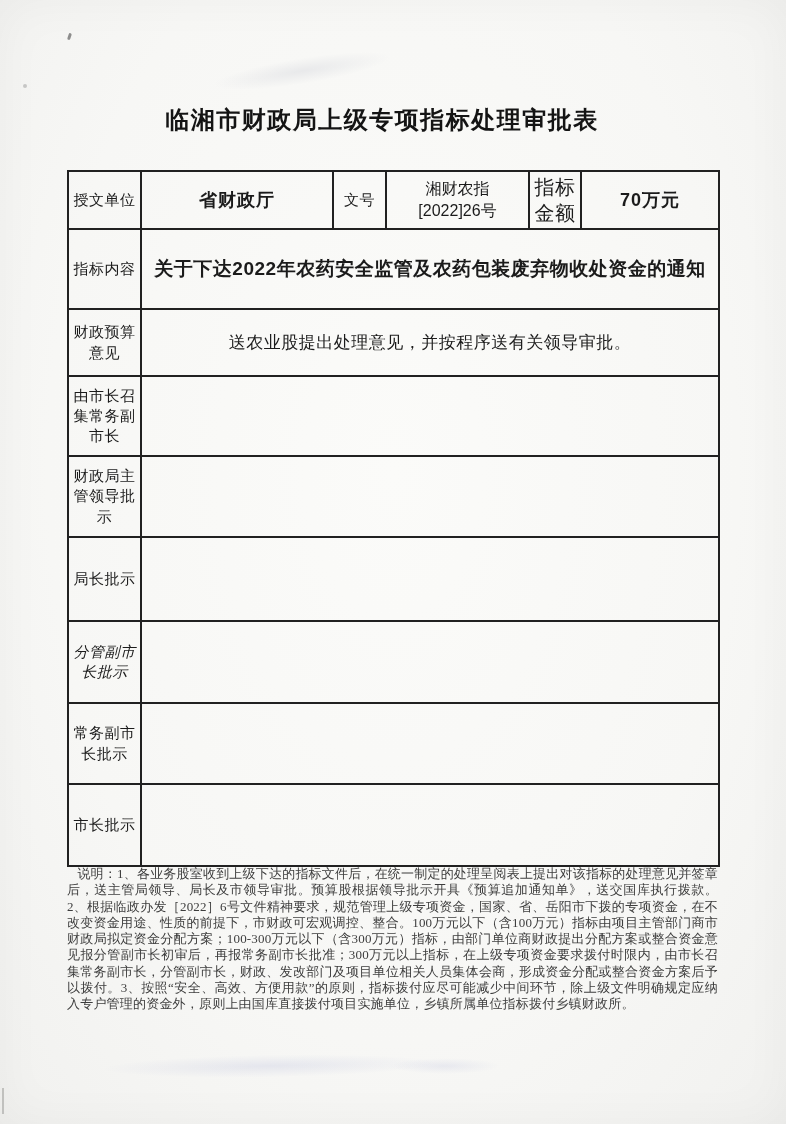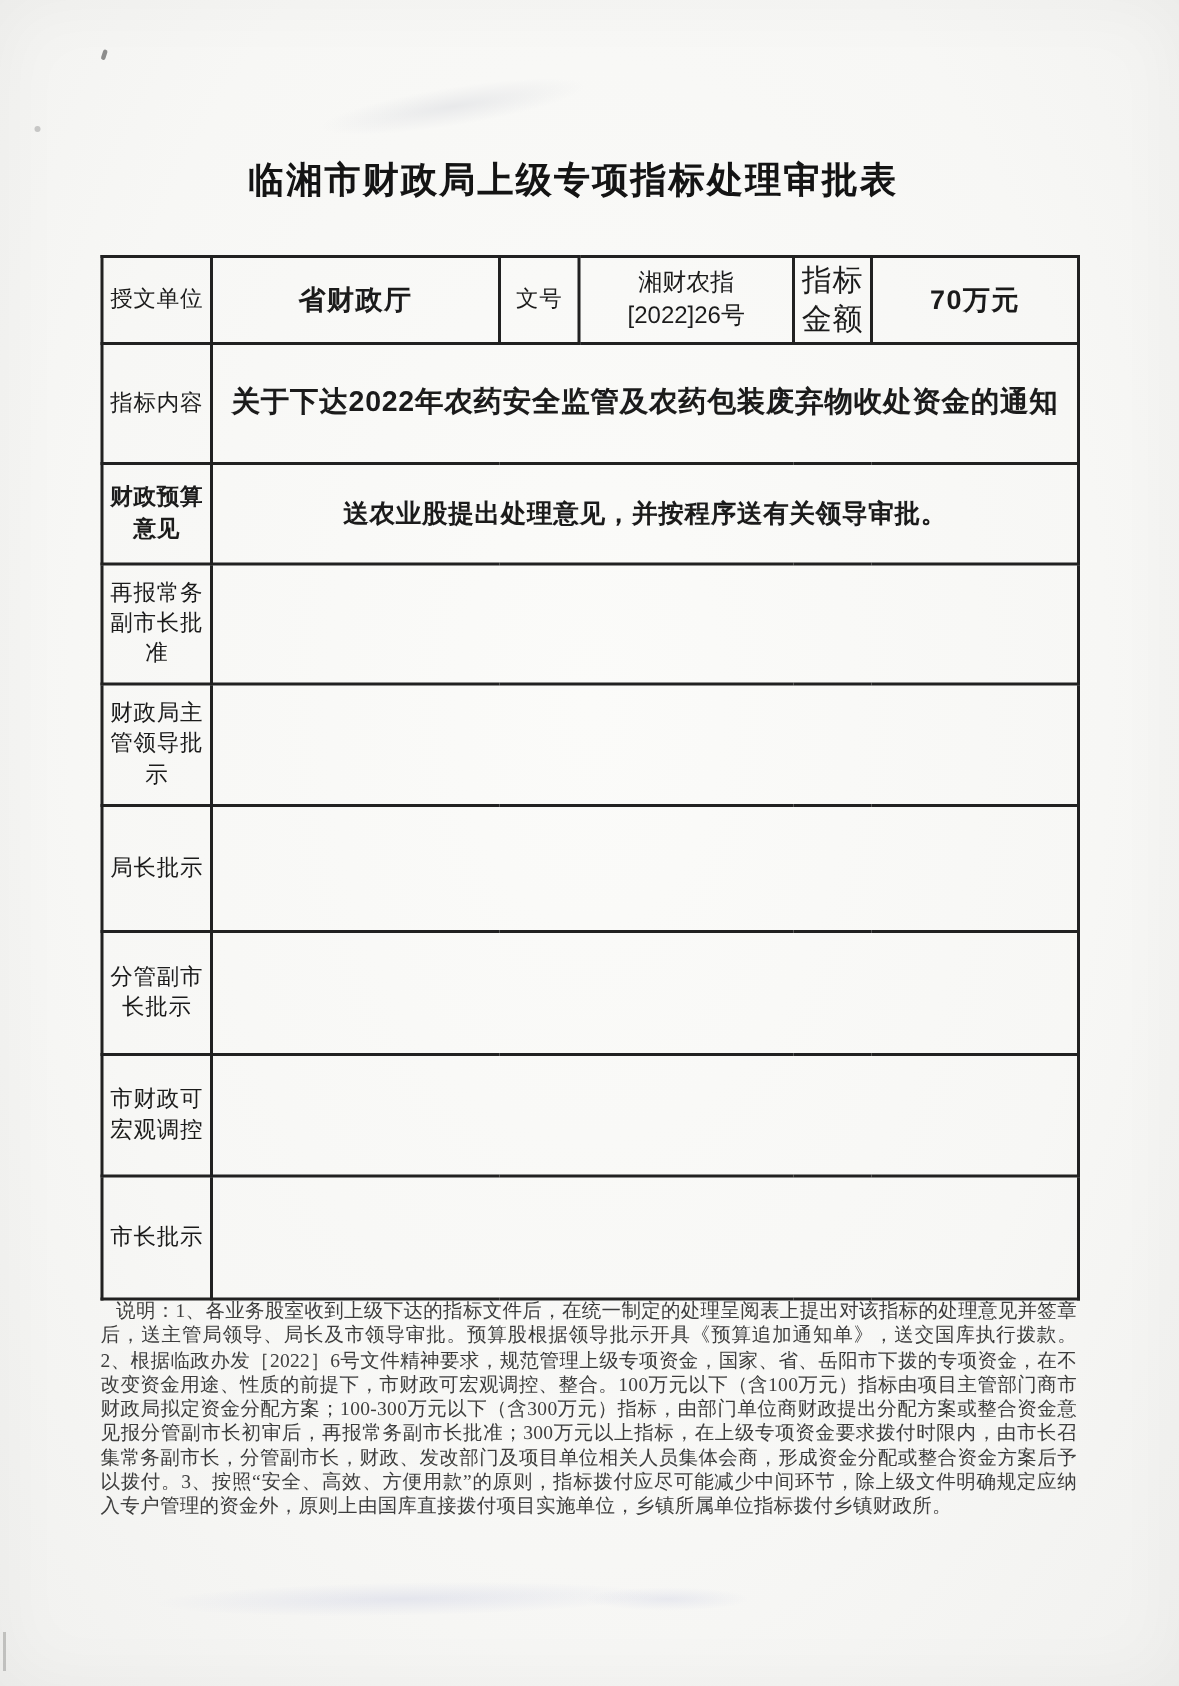--- a/index.html
+++ b/index.html
@@ -29,23 +29,23 @@
     position:absolute;top:170px;left:67px;width:651px;
     border-collapse:collapse;table-layout:fixed;
     background:transparent;
     padding-left:30px;
   }
   table.form td{
     border:2px solid #212121;
     text-align:center;vertical-align:middle;
     padding:2px 4px;color:#1b1b1b;
   }
-  .r1{height:55px;} .r2{height:80px;border-radius:28px;} .r3{height:67px;font-weight:bold;}
+  .r1{height:55px;} .r2{height:80px;border-radius:28px;} .r3{height:67px;}
   .r4{height:80px;} .r5{height:81px;} .r6{height:84px;}
-  .r7{height:82px;} .r8{height:81px;} .r9{height:82px;margin-top:20px;}
+  .r7{height:82px;font-style:italic;} .r8{height:81px;} .r9{height:82px;margin-top:20px;}
   td.lab{font-size:15px;line-height:1.35;letter-spacing:0.5px;}
   td.lab-sm{font-size:20px;line-height:1.3;}
   td.val-big{font-size:18px;font-weight:600;letter-spacing:1px;}
   td.val-doc{font-size:16px;line-height:1.35;}
   td.content{padding:4px 10px;}
   td.content-title{font-size:19px;font-weight:600;line-height:1.55;letter-spacing:0.5px;color:#151515;}
   td.content-opinion{font-size:17px;letter-spacing:0.5px;color:#222;font-family:"Liberation Serif",serif;}
   .notes{
     position:absolute;top:866px;left:67px;width:651px;margin:0;
     font-family:"Liberation Serif",serif;
@@ -97,37 +97,37 @@
       </tr>
       <tr class="r2">
         <td class="lab">指标内容</td>
         <td colspan="5" class="content content-title">关于下达2022年农药安全监管及农药包装废弃物收处资金的通知</td>
       </tr>
       <tr class="r3">
         <td class="lab">财政预算意见</td>
         <td colspan="5" class="content content-opinion">送农业股提出处理意见，并按程序送有关领导审批。</td>
       </tr>
       <tr class="r4">
-        <td class="lab">再报常务副市长批准</td>
+        <td class="lab">由市长召集常务副市长</td>
         <td colspan="5" class="content"></td>
       </tr>
       <tr class="r5">
         <td class="lab">财政局主管领导批示</td>
         <td colspan="5" class="content"></td>
       </tr>
       <tr class="r6">
         <td class="lab">局长批示</td>
         <td colspan="5" class="content"></td>
       </tr>
       <tr class="r7">
         <td class="lab">分管副市长批示</td>
         <td colspan="5" class="content"></td>
       </tr>
       <tr class="r8">
-        <td class="lab">市财政可宏观调控</td>
+        <td class="lab">常务副市长批示</td>
         <td colspan="5" class="content"></td>
       </tr>
       <tr class="r9">
         <td class="lab">市长批示</td>
         <td colspan="5" class="content"></td>
       </tr>
     </tbody>
   </table>
 
   <p class="notes">说明：1、各业务股室收到上级下达的指标文件后，在统一制定的处理呈阅表上提出对该指标的处理意见并签章后，送主管局领导、局长及市领导审批。预算股根据领导批示开具《预算追加通知单》，送交国库执行拨款。2、根据临政办发［2022］6号文件精神要求，规范管理上级专项资金，国家、省、岳阳市下拨的专项资金，在不改变资金用途、性质的前提下，市财政可宏观调控、整合。100万元以下（含100万元）指标由项目主管部门商市财政局拟定资金分配方案；100-300万元以下（含300万元）指标，由部门单位商财政提出分配方案或整合资金意见报分管副市长初审后，再报常务副市长批准；300万元以上指标，在上级专项资金要求拨付时限内，由市长召集常务副市长，分管副市长，财政、发改部门及项目单位相关人员集体会商，形成资金分配或整合资金方案后予以拨付。3、按照“安全、高效、方便用款”的原则，指标拨付应尽可能减少中间环节，除上级文件明确规定应纳入专户管理的资金外，原则上由国库直接拨付项目实施单位，乡镇所属单位指标拨付乡镇财政所。</p>

